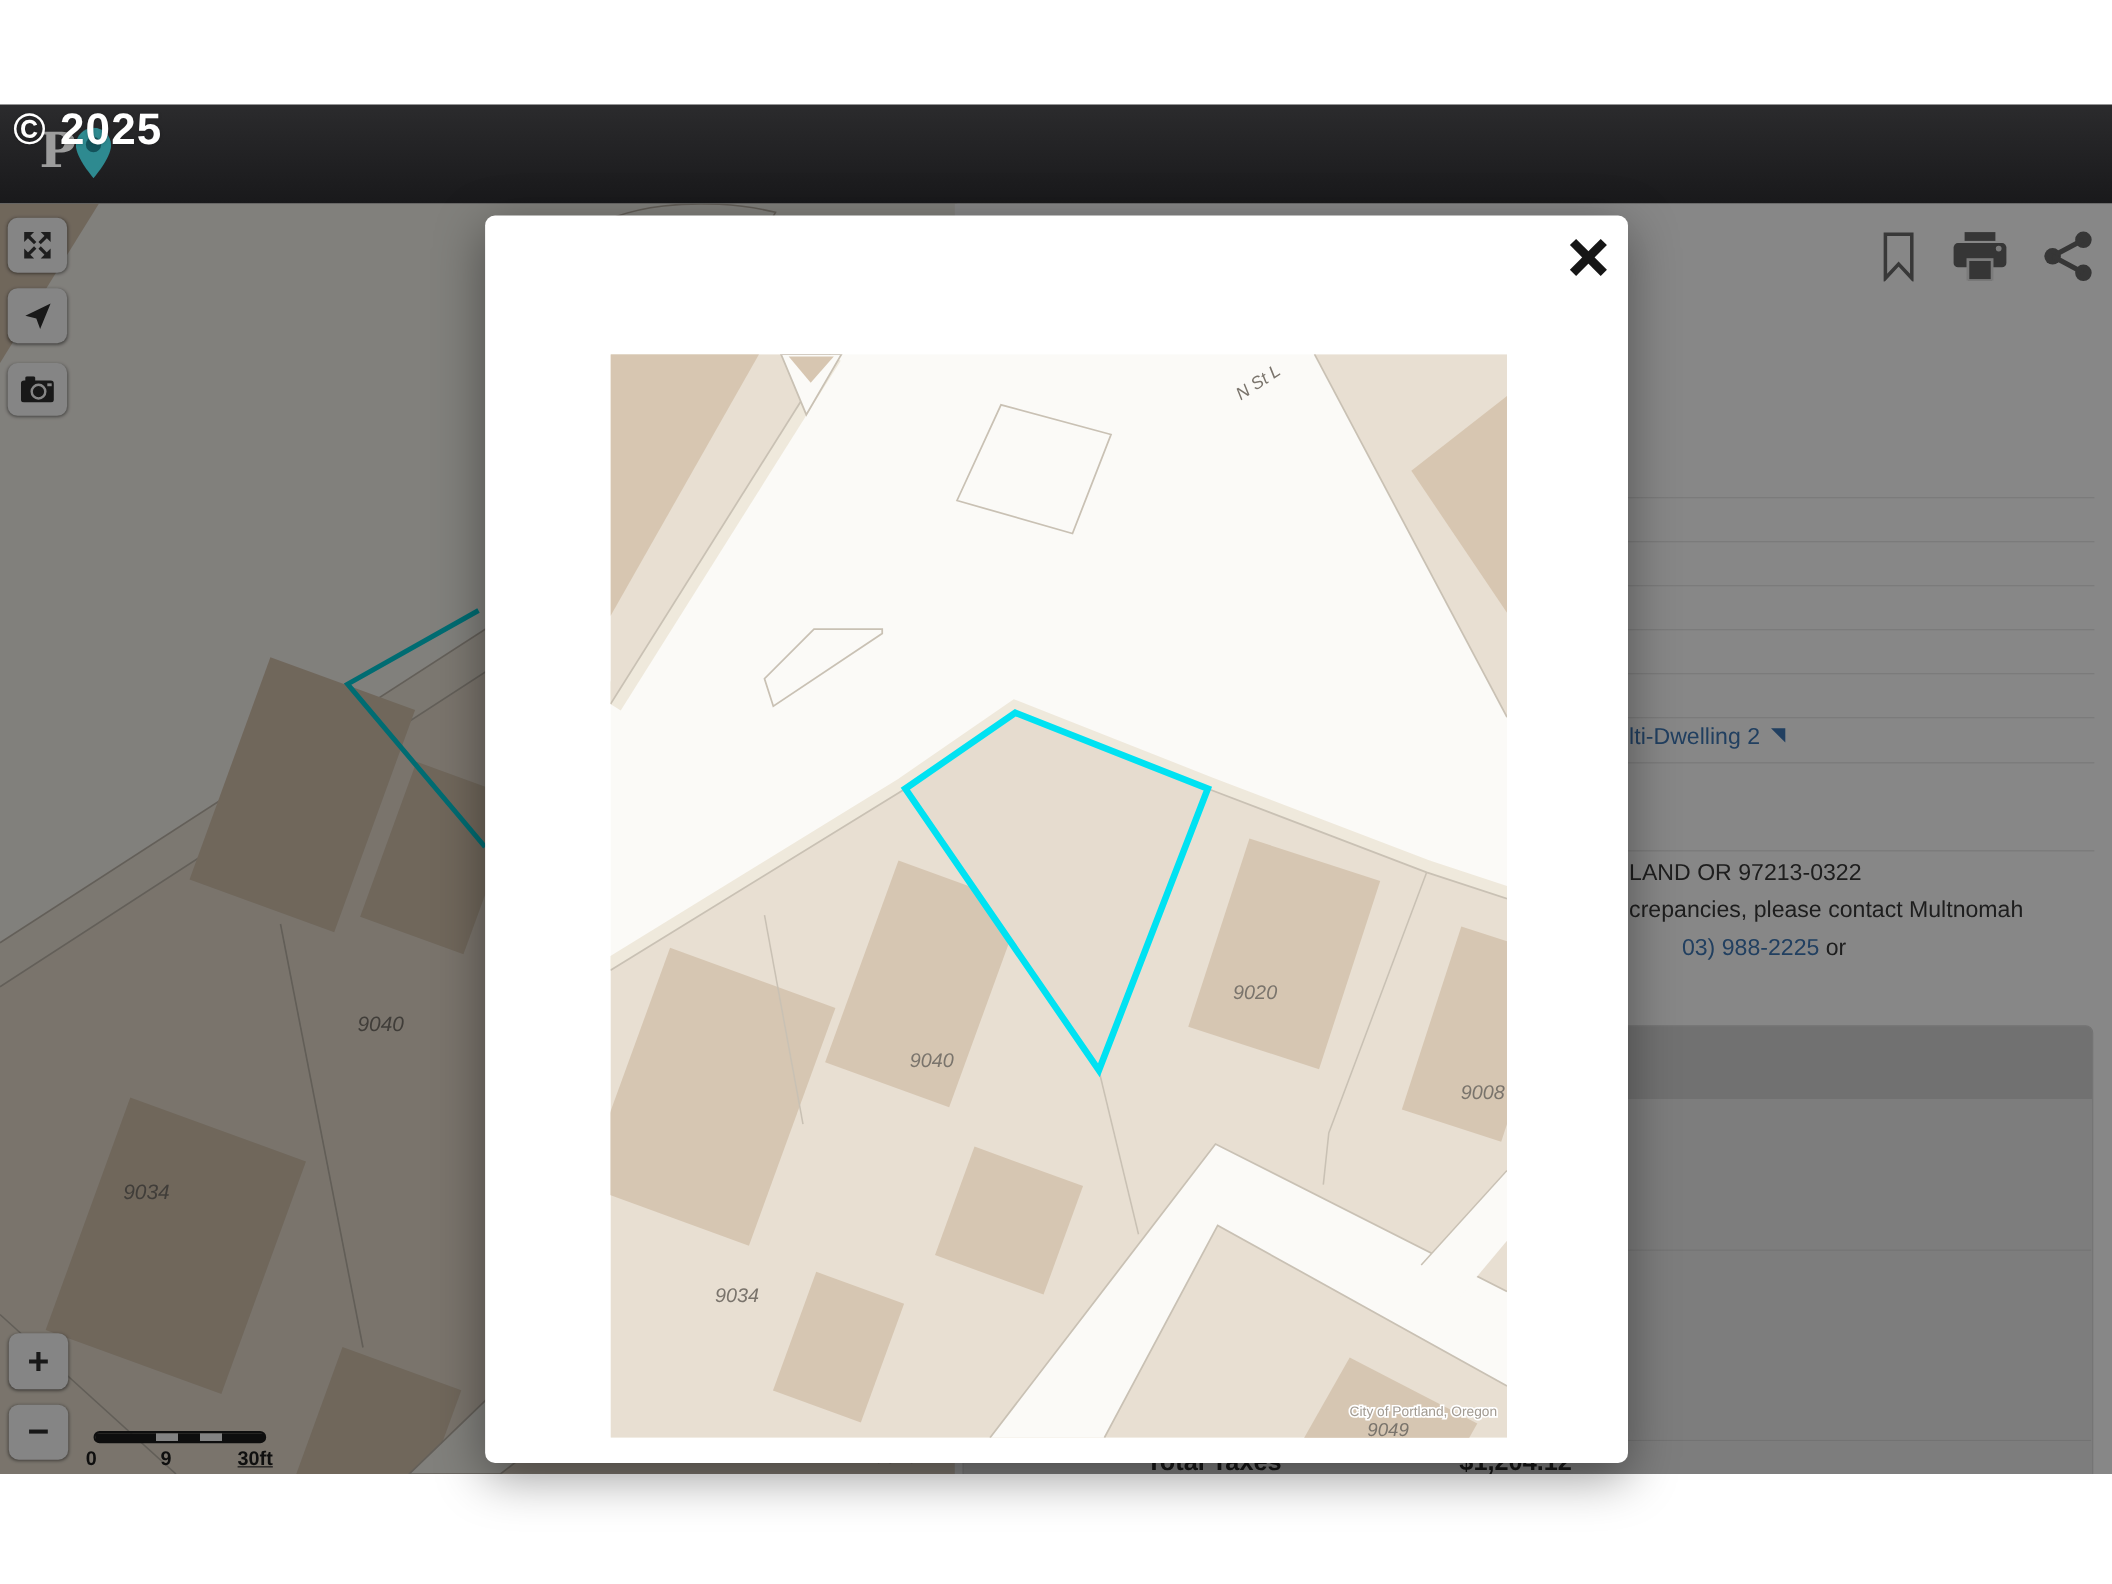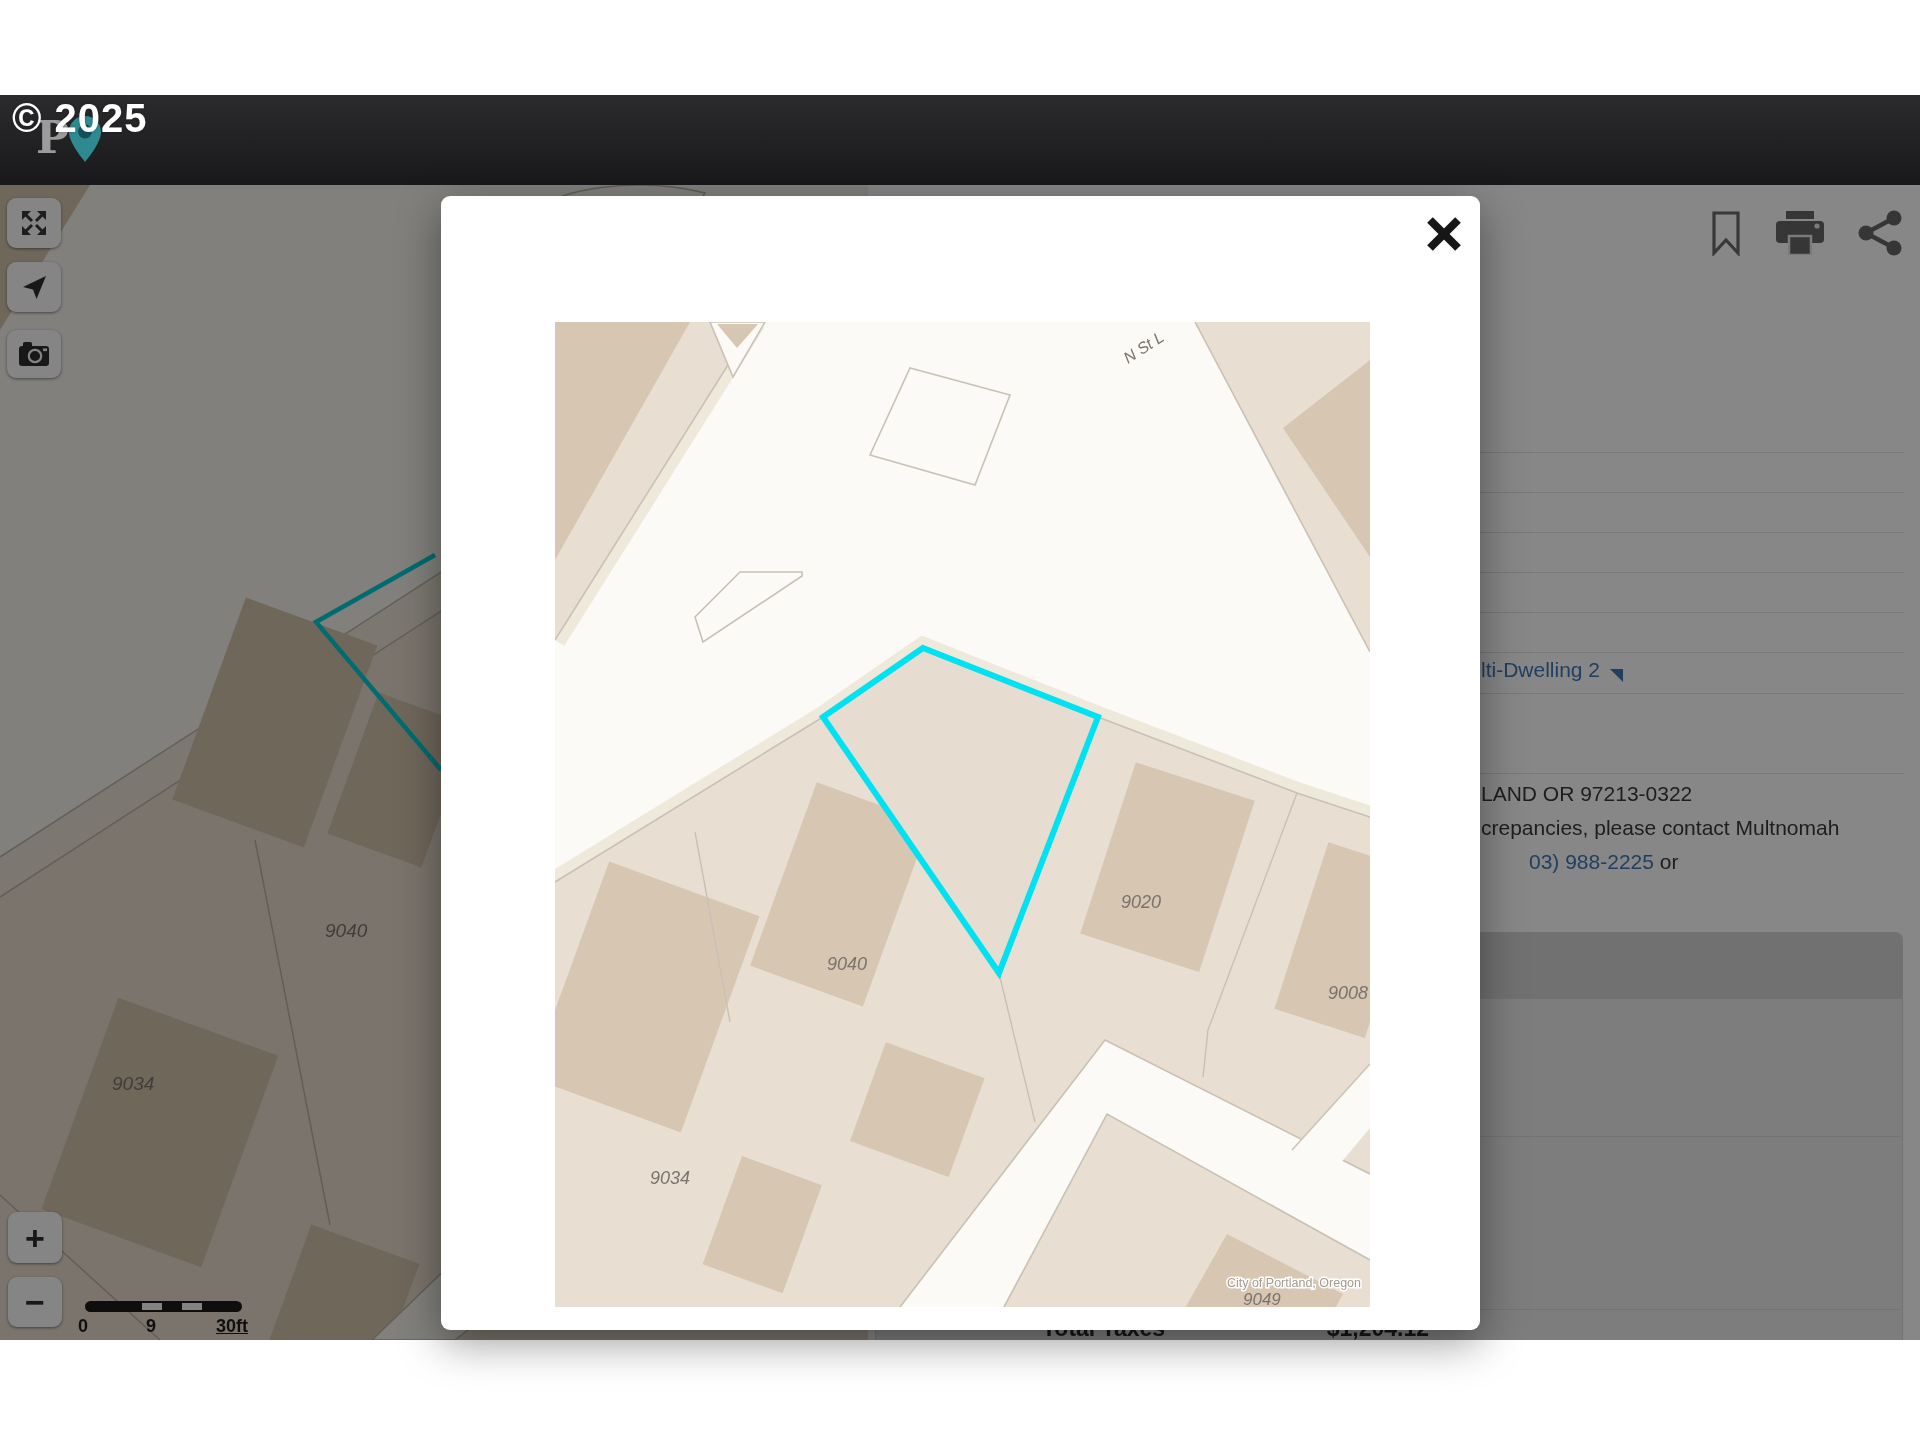--- a/index.html
+++ b/index.html
@@ -22,21 +22,21 @@
   .search-value { margin-left:22px; font-size:25px; color:#333333; letter-spacing:.5px; white-space:nowrap; }
   .search-x { margin-left:auto; cursor:pointer; display:flex; }
 
   
   .app { position:absolute; left:0; top:185px; width:1920px; height:1155px; z-index:1; overflow:hidden; }
   .map-region { position:absolute; left:0; top:0; width:870px; height:1155px; background:#e7ddce; }
   .panel { position:absolute; left:868px; top:0; width:1052px; height:1155px; background:#ffffff; overflow:hidden; }
 
   .panel-icons { position:absolute; top:25px; right:18px; display:flex; align-items:center; gap:32px; }
   .hr { position:absolute; left:20px; right:16px; height:1px; background:#e3e3e3; }
-  .p-link { position:absolute; color:#3f78b5; font-size:21px; white-space:nowrap; display:flex; align-items:flex-end; gap:10px; }
+  .p-link { position:absolute; color:#3f78b5; font-size:21px; white-space:nowrap; display:flex; align-items:flex-start; gap:10px; }
   .p-text { position:absolute; color:#3a3a3a; font-size:21px; white-space:nowrap; }
   .zoning-caret { width:0; height:0; border-top:13px solid #3f78b5; border-left:13px solid transparent; margin-top:4px; }
 
   .card { position:absolute; left:7px; top:747px; width:1028px; height:470px; background:#ececec; border:1px solid #d8d8d8; border-radius:7px; }
   .card-header { position:absolute; left:0; top:0; width:100%; height:66px; background:#d5d5d5; border-radius:6px 6px 0 0; }
   .card-hr { position:absolute; left:1px; right:1px; height:1px; background:#dadada; }
   .tax-label { position:absolute; left:166px; top:382px; font-size:23px; font-weight:bold; color:#2a2a2a; }
   .tax-value { position:absolute; left:0; top:382px; width:553px; text-align:right; font-size:23px; font-weight:bold; color:#2a2a2a; }
 
   .mapbtn { position:absolute; width:54px; height:50px; background:#fbfbfb; border-radius:9px; box-shadow:0 1px 3px rgba(0,0,0,.45); display:flex; align-items:center; justify-content:center; cursor:pointer; }

